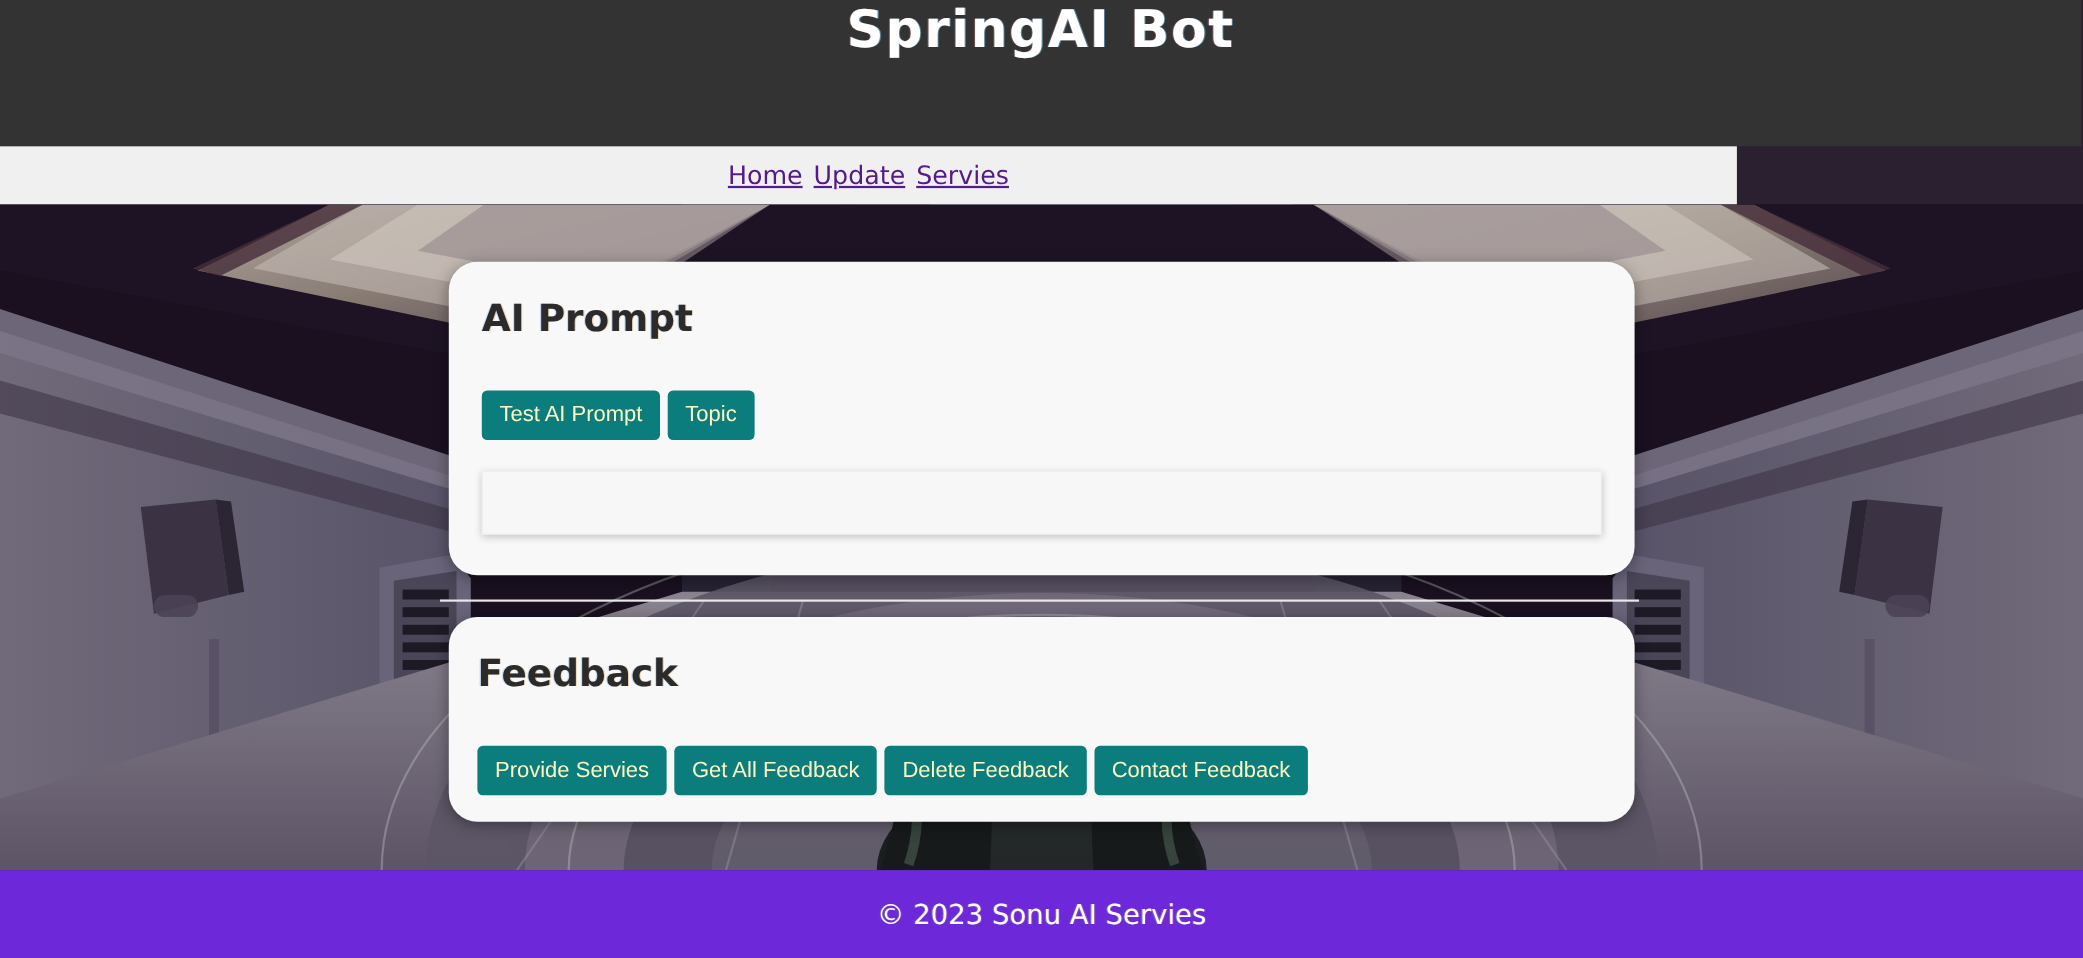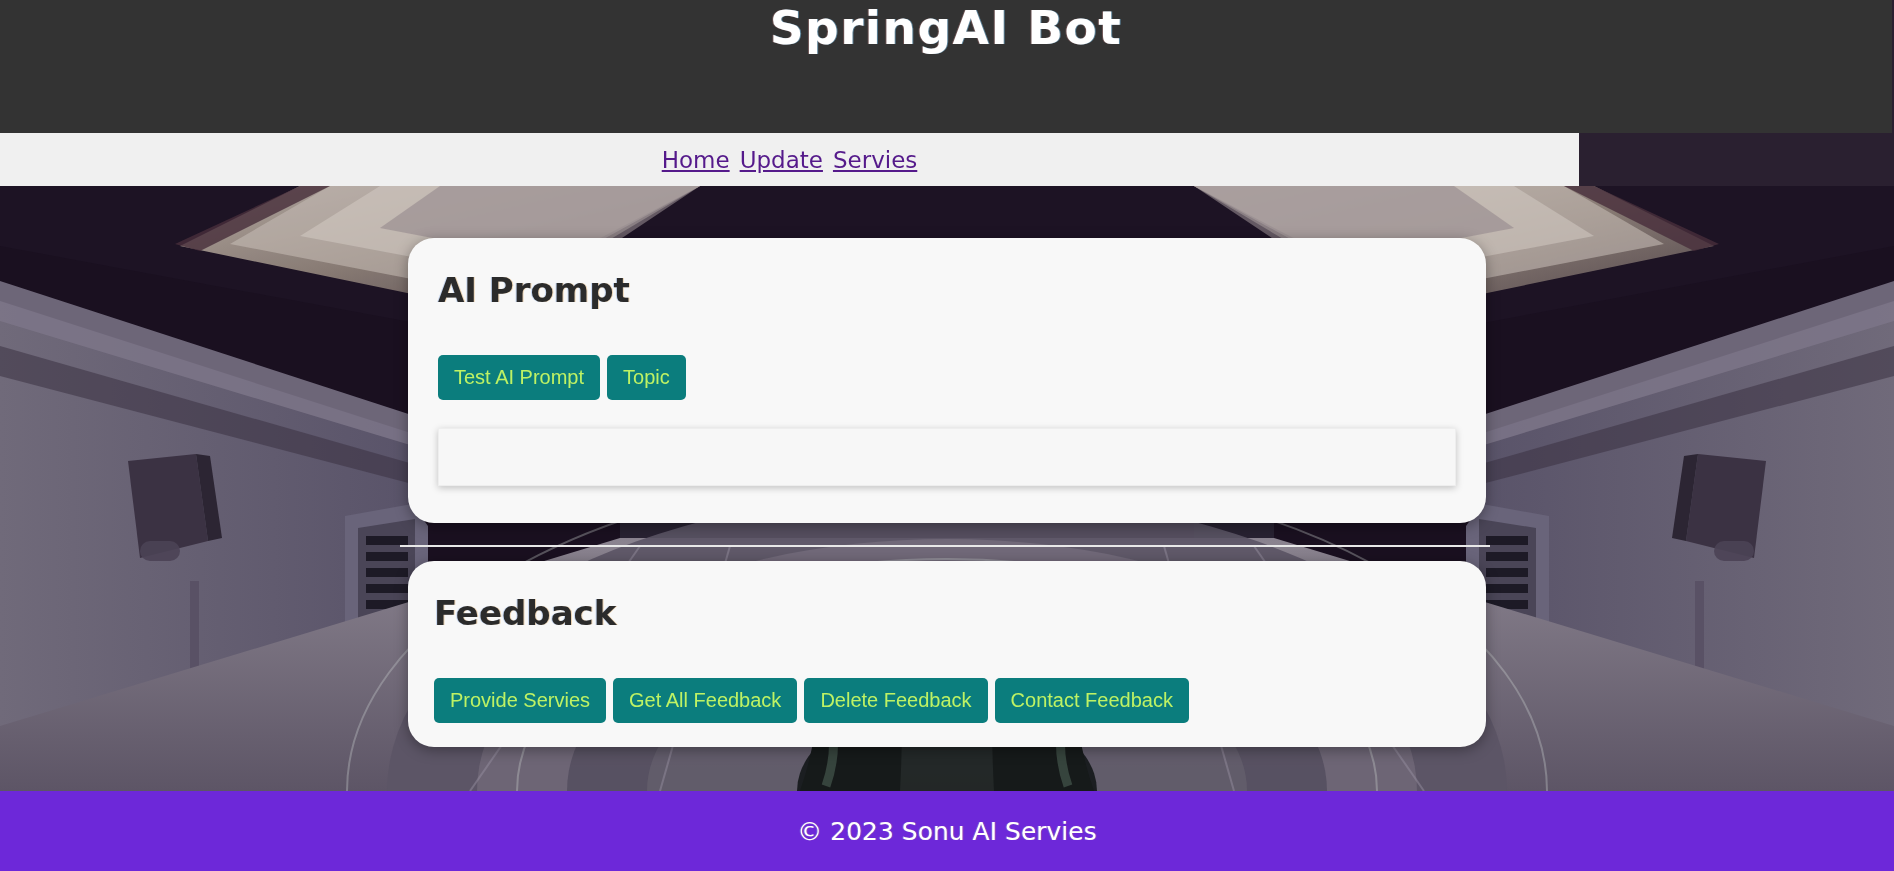--- a/index.html
+++ b/index.html
@@ -83,21 +83,21 @@
   }
 
   .btn-row {
     display: flex;
     gap: 7px;
     margin-left: 10px;
     margin-top: 45px;
   }
   .btn {
     background: #0b7d7d;
-    color: #bef264;
+    color: #fef9c3;
     border: none;
     border-radius: 5px;
     font-family: "Liberation Sans", sans-serif;
     font-size: 20px;
     padding: 11px 16px;
     cursor: pointer;
     white-space: nowrap;
     line-height: 1.15;
   }
 

